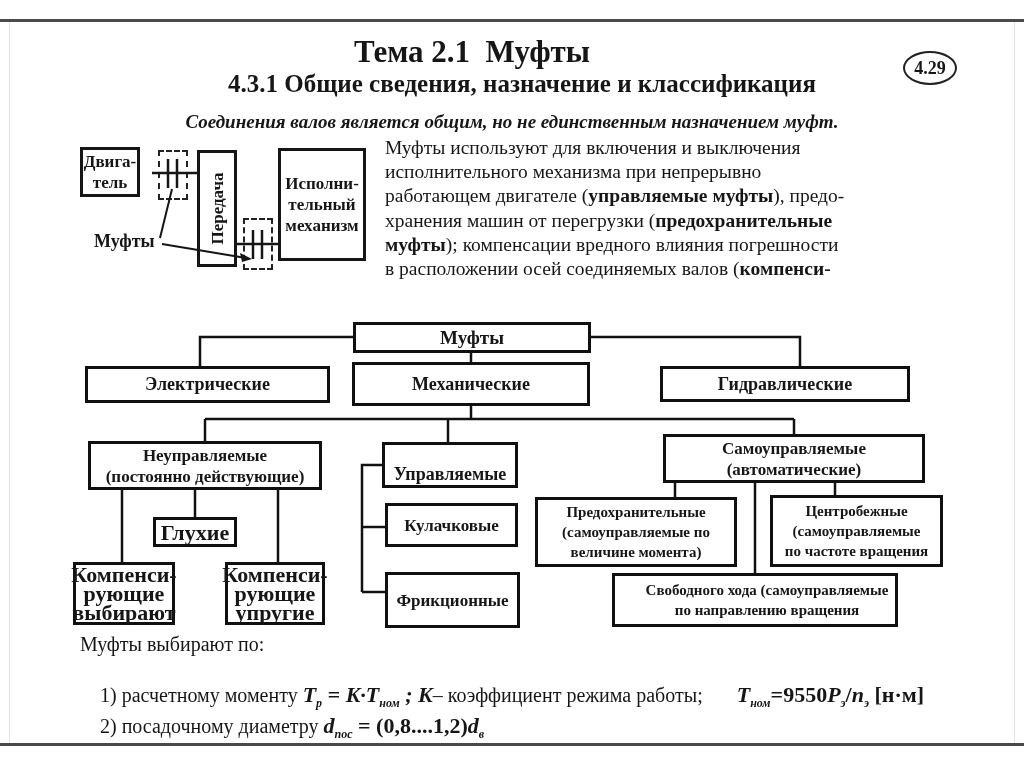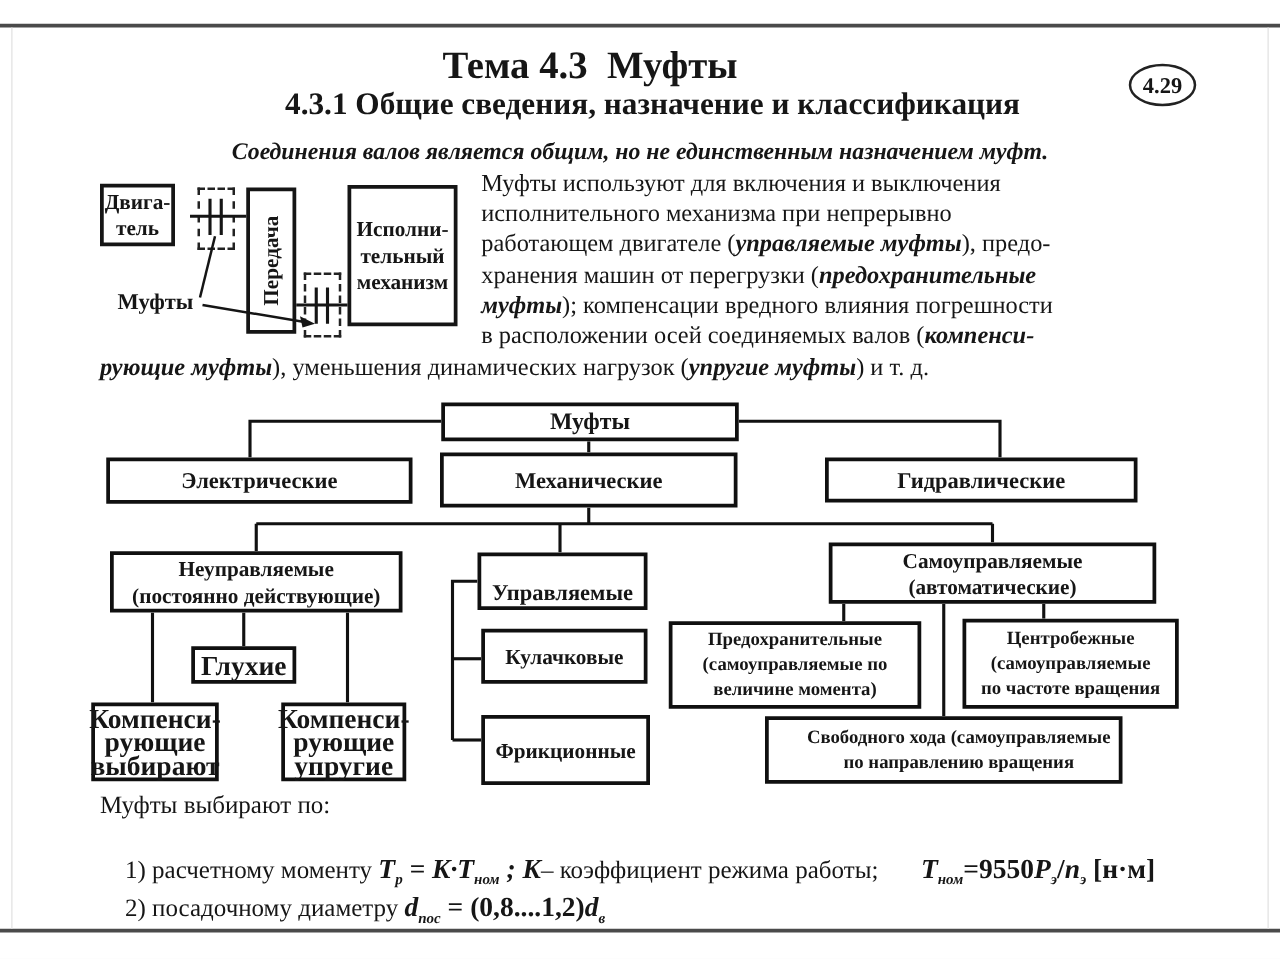--- a/index.html
+++ b/index.html
@@ -8,21 +8,21 @@
   .abs{position:absolute;box-sizing:border-box;}
   .rule{position:absolute;background:#4a4a4a;}
   .faint{position:absolute;background:#e2e2e2;}
   .title{left:0;top:34px;width:944px;text-align:center;font-size:31px;font-weight:bold;white-space:pre;}
   .subtitle{left:0;top:70px;width:1024px;text-align:center;font-size:25px;font-weight:bold;padding-left:20px;}
   .badge{left:903px;top:51px;width:54px;height:34px;border:2px solid #222;border-radius:50%;
          display:flex;align-items:center;justify-content:center;font-size:18px;font-weight:bold;}
   .lead{left:60px;top:111px;width:904px;text-align:center;font-size:19px;font-weight:bold;font-style:italic;}
   .para{left:385px;top:136px;width:580px;font-size:19.5px;line-height:24.2px;}
   .cont{left:80px;top:283px;width:910px;font-size:19.5px;line-height:24px;}
-  .bi{font-weight:bold;font-style:italic;margin-top:42px;}
+  .bi{font-weight:bold;margin-top:42px;}
   
   .sbox{background:#fff;border:3px solid #151515;display:flex;flex-direction:column;align-items:center;
         justify-content:center;text-align:center;font-weight:bold;font-size:17px;line-height:21px;z-index:1;}
   .dashed{border:2px dashed #222;background:transparent;z-index:1;}
   .vtext{transform:rotate(-90deg);white-space:nowrap;font-weight:bold;font-size:17px;}
   .mlabel{font-weight:bold;font-size:18px;z-index:1;}
   
   .tbox{position:absolute;box-sizing:border-box;background:#fff;border:3px solid #101010;display:flex;
         flex-direction:column;align-items:center;justify-content:center;text-align:center;
         font-weight:bold;z-index:1;}
@@ -39,21 +39,21 @@
 </head>
 <body>
 
 <div class="slide">
 
   <div class="rule" style="left:0;top:19px;width:1024px;height:3px;"></div>
   <div class="rule" style="left:0;top:743px;width:1024px;height:3px;"></div>
   <div class="faint" style="left:9px;top:22px;width:1px;height:721px;"></div>
   <div class="faint" style="left:1014px;top:22px;width:1px;height:721px;"></div>
 
-  <div class="abs title">Тема 4.3  Муфты</div>
+  <div class="abs title">Тема 2.1  Муфты</div>
   <div class="abs badge">
     <span>4.29</span>
   </div>
   <div class="abs subtitle">4.3.1 Общие сведения, назначение и классификация</div>
   <div class="abs lead">Соединения валов является общим, но не единственным назначением муфт.</div>
 
   <svg class="lines" width="1024" height="767">
     <g stroke="#111" stroke-width="2.5" fill="none">
       <polyline points="353,337 200,337 200,366"></polyline>
       <polyline points="591,337 800,337 800,366"></polyline>
@@ -105,23 +105,20 @@
     <polygon points="252,259 240,253 242,262" fill="#151515"></polygon>
   </svg>
 
   <div class="abs para">
     <span>Муфты используют для включения и выключения</span><br>
     <span>исполнительного механизма при непрерывно</span><br>
     <span>работающем двигателе (</span><span class="bi">управляемые муфты</span><span>), предо-</span><br>
     <span>хранения машин от перегрузки (</span><span class="bi">предохранительные</span><br>
     <span class="bi">муфты</span><span>); компенсации вредного влияния погрешности</span><br>
     <span>в расположении осей соединяемых валов (</span><span class="bi">компенси-</span>
-  </div>
-  <div class="abs cont">
-    <span class="bi">рующие муфты</span><span>), уменьшения динамических нагрузок (</span><span class="bi">упругие муфты</span><span>) и т. д.</span>
   </div>
 
   <div class="tbox f19" style="left:353px;top:322px;width:238px;height:31px;">
     <span>Муфты</span>
   </div>
   <div class="tbox f18" style="left:85px;top:366px;width:245px;height:37px;">
     <span>Электрические</span>
   </div>
   <div class="tbox f18" style="left:352px;top:362px;width:238px;height:44px;">
     <span>Механические</span>

